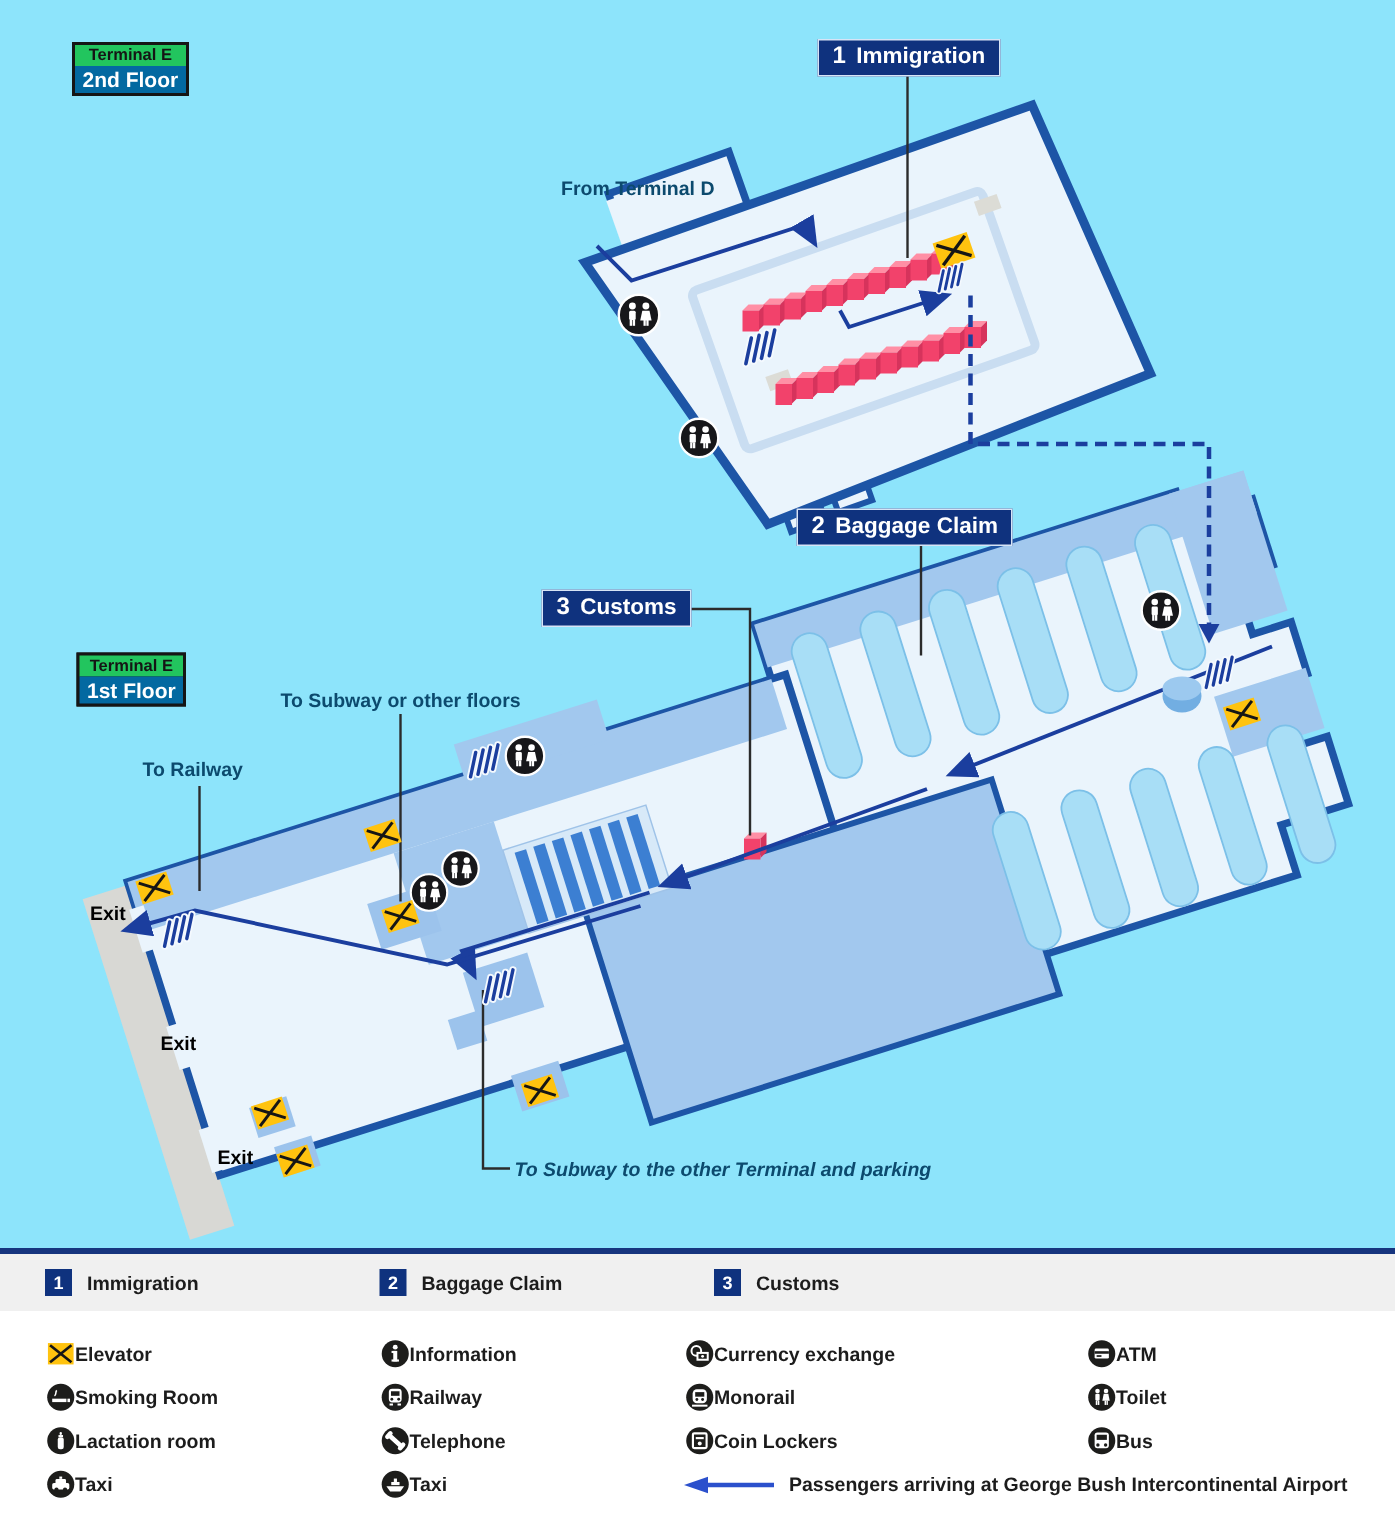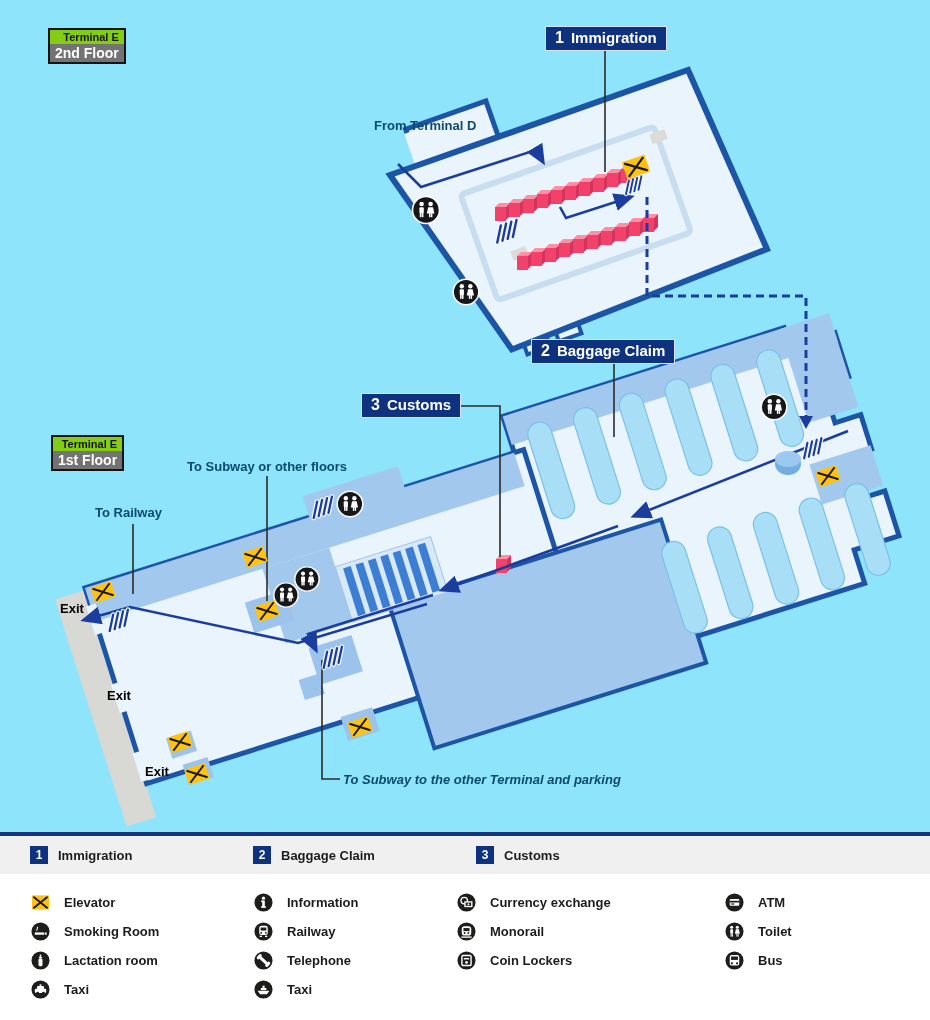--- a/index.html
+++ b/index.html
@@ -5,36 +5,36 @@
   html,body{margin:0;padding:0;background:#fff;}
   #stage{position:relative;width:930px;height:1020px;overflow:hidden;
          font-family:"Liberation Sans",sans-serif;background:#fff;}
   #map-area{position:absolute;left:0;top:0;width:930px;height:832px;background:#8de4fb;}
   #map-svg{position:absolute;left:0;top:0;}
   .overlay{position:absolute;white-space:nowrap;}
   .navy-label{display:inline-flex;align-items:baseline;gap:7px;background:#0f327e;color:#fff;
               font-size:15px;font-weight:bold;padding:2px 9px 3px;border:1px solid #d7e4f6;}
   .navy-label .n{font-size:16px;}
   .floor-badge{display:inline-block;border:2px solid #151515;background:#151515;}
-  .floor-badge .bt{display:block;background:#84cc16;color:#151515;font-size:11px;font-weight:bold;
-                   text-align:right;padding:0 5px;line-height:14px;}
-  .floor-badge .bf{display:block;background:#737373;color:#fff;font-size:14px;font-weight:bold;
+  .floor-badge .bt{display:block;background:#22c55e;color:#151515;font-size:11px;font-weight:bold;
+                   text-align:center;padding:0 5px;line-height:14px;}
+  .floor-badge .bf{display:block;background:#0369a1;color:#fff;font-size:14px;font-weight:bold;
                    padding:1px 5px;line-height:16px;}
   .dir-text{font-size:13px;font-weight:bold;color:#0c4a6e;}
   .exit-text{font-size:13px;font-weight:bold;color:#000000;}
   
   #legend-nums{position:absolute;left:0;top:832px;width:930px;height:42px;background:#f0f0f0;
                border-top:4px solid #16357e;box-sizing:border-box;}
   .lnum{position:absolute;top:10px;display:flex;align-items:center;gap:10px;}
   .numbox{display:inline-block;width:18px;height:18px;background:#0f327e;color:#fff;
           font-size:12px;font-weight:bold;text-align:center;line-height:18px;}
   .lnlabel{font-size:13px;font-weight:bold;color:#1c1c1c;}
   #legend-icons{position:absolute;left:0;top:874px;width:930px;height:146px;background:#ffffff;}
   .lcol{position:absolute;top:14px;}
-  .lrow{display:flex;align-items:center;gap:14px;height:29px;}
+  .lrow{display:flex;align-items:center;gap:0;height:29px;}
   .licon{width:20px;height:20px;display:inline-flex;align-items:center;justify-content:center;}
   .llabel{font-size:13px;font-weight:bold;color:#1c1c1c;}
   .arrow-row{display:flex;align-items:center;gap:8px;height:29px;}
 </style>
 </head>
 <body>
 
 <div id="stage">
   <div id="map-area">
 
@@ -396,20 +396,29 @@
         <span class="licon">
           <svg width="19" height="19" viewBox="0 0 20 20">
               <circle cx="10" cy="10" r="9.5" fill="#1d1d1b"></circle>
               <rect x="5.2" y="4.8" width="9.6" height="10.4" rx="1" fill="none" stroke="#fff" stroke-width="1.5"></rect>
               <rect x="7.2" y="7.4" width="5.6" height="1.5" fill="#fff"></rect>
               <circle cx="10" cy="12" r="1.4" fill="#fff"></circle>
             </svg>
         </span>
           <span class="llabel">Coin Lockers</span>
       </div>
+      <div class="arrow-row">
+        <span class="licon" style="width:62px;">
+          <svg width="62" height="12" viewBox="0 0 62 12">
+              <line x1="14" y1="6" x2="60" y2="6" stroke="#2b50cc" stroke-width="3"></line>
+              <polygon points="0,6 16,0.5 16,11.5" fill="#2b50cc"></polygon>
+            </svg>
+        </span>
+        <span class="llabel">Passengers arriving at George Bush Intercontinental Airport</span>
+      </div>
     </div>
 
     <div class="lcol" style="left:724px;">
       <div class="lrow">
         <span class="licon">
           <svg width="19" height="19" viewBox="0 0 20 20">
               <circle cx="10" cy="10" r="9.5" fill="#1d1d1b"></circle>
               <rect x="5" y="6.4" width="10" height="7" rx="1" fill="#fff"></rect>
               <rect x="5" y="8.2" width="10" height="1.8" fill="#1d1d1b"></rect>
               <rect x="6.4" y="11" width="3.4" height="1.2" fill="#1d1d1b"></rect>

